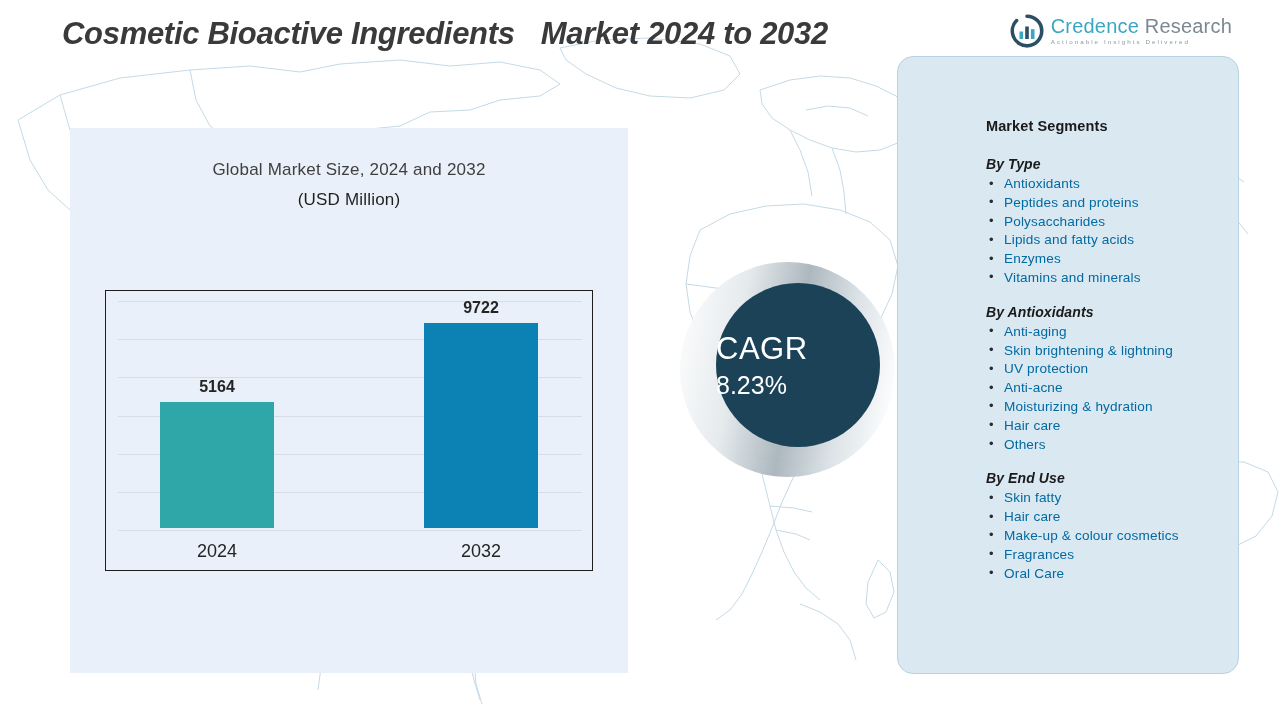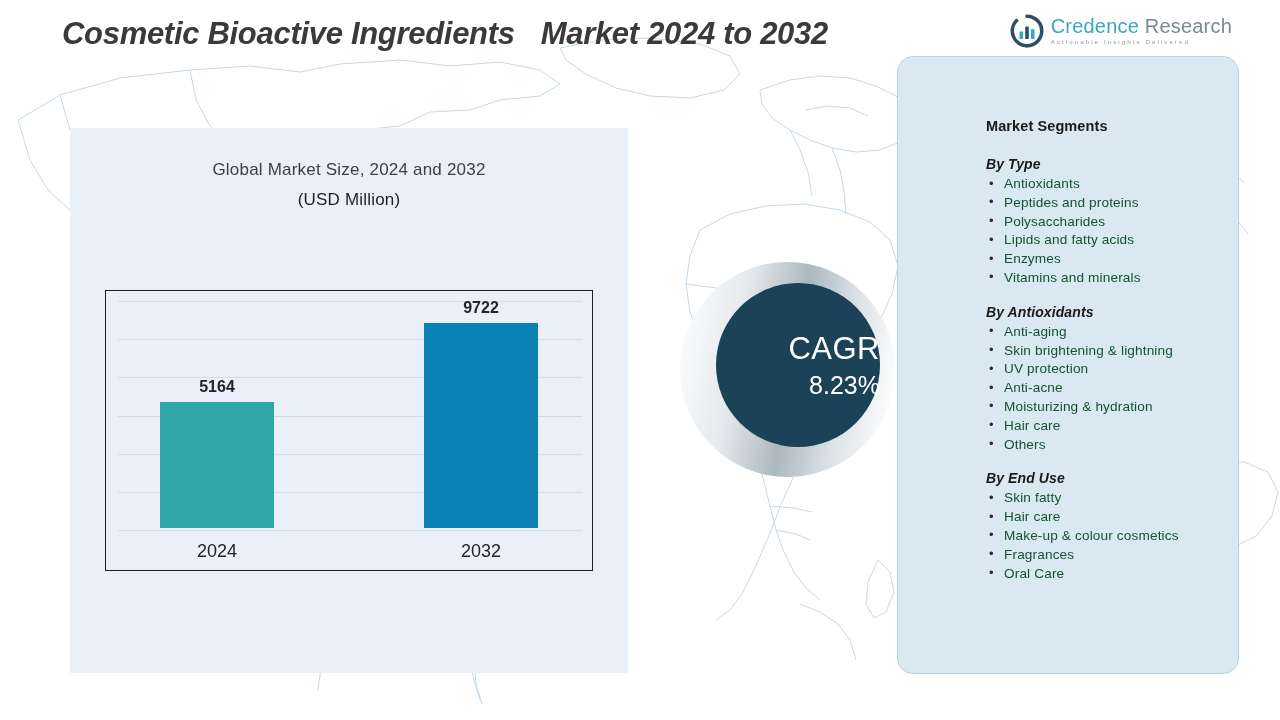--- a/index.html
+++ b/index.html
@@ -189,21 +189,21 @@
   .cagr-circle {
     position: absolute;
     left: 716px;
     top: 283px;
     width: 164px;
     height: 164px;
     border-radius: 50%;
     background: #1b4257;
     display: flex;
     flex-direction: column;
-    align-items: flex-end;
+    align-items: flex-start;
     justify-content: center;
     color: #ffffff;
   }
   .cagr-title {
     font-size: 31px;
     letter-spacing: .5px;
     line-height: 1;
   }
   .cagr-value {
     font-size: 25px;
@@ -245,21 +245,21 @@
     letter-spacing: .1px;
     font-style: italic;
   }
   .seg-list {
     list-style: none;
     margin: 0;
     padding: 0;
   }
   .seg-item {
     font-size: 13.6px;
-    color: #14532d;
+    color: #0369a1;
     line-height: 18.8px;
     padding-left: 18px;
     position: relative;
     white-space: nowrap;
     letter-spacing: .15px;
   }
   .seg-item::before {
     content: "\2022";
     position: absolute;
     left: 3px;

